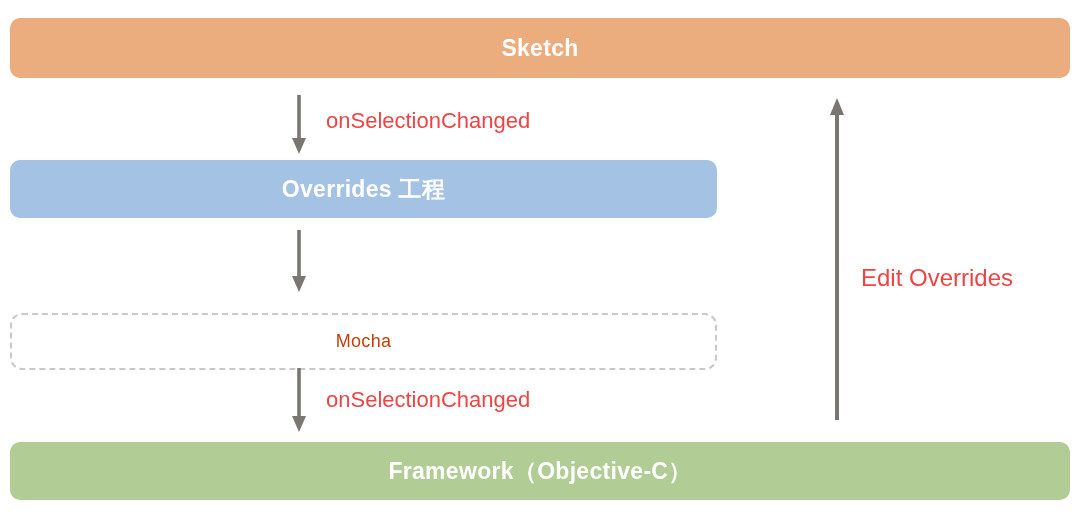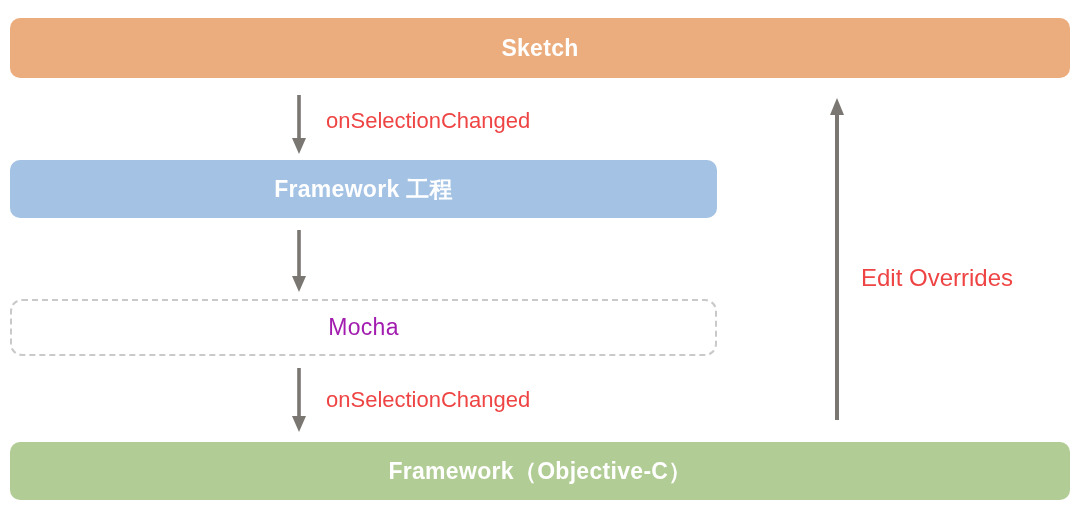--- a/index.html
+++ b/index.html
@@ -17,26 +17,26 @@
     position: absolute;
     display: flex; align-items: center; justify-content: center;
     border-radius: 10px;
     font-size: 23px; font-weight: bold; color: #ffffff;
     letter-spacing: 0.3px;
     text-align: right;
   }
   .node-sketch    { left: 10px; top: 18px;  width: 1060px; height: 60px; }
   .node-js        { left: 10px; top: 160px; width: 707px;  height: 58px; }
   .node-mocha {
-    left: 10px; top: 299px; width: 707px; height: 57px;
+    left: 10px; top: 313px; width: 707px; height: 57px;
     background: #ffffff;
     border: 2px dashed #c9c9c9;
     border-radius: 12px;
-    font-weight: normal; color: #a21caf;
-    font-size: 23px;
+    font-weight: normal; color: #c2410c;
+    font-size: 18px;
   }
   .node-framework { left: 10px; top: 442px; width: 1060px; height: 58px; }
   .edge-label {
     position: absolute;
     font-size: 22px;
     color: #ef4444;
     white-space: nowrap;
   }
   .label-onsel-1 { left: 326px; top: 108px; }
   .label-onsel-2 { left: 326px; top: 387px; }
@@ -50,21 +50,21 @@
 </head>
 <body>
 
 <div class="stage">
 
   <div class="node node-sketch" style="background-color: rgb(236, 173, 126);">
     <span>Sketch</span>
   </div>
 
   <div class="node node-js" style="background-color: rgb(163, 194, 228);">
-    <span>Framework 工程</span>
+    <span>Overrides 工程</span>
   </div>
 
   <div class="node node-mocha">
     <span>Mocha</span>
   </div>
 
   <div class="node node-framework" style="background-color: rgb(177, 204, 148);">
     <span>Framework（Objective-C）</span>
   </div>
 

